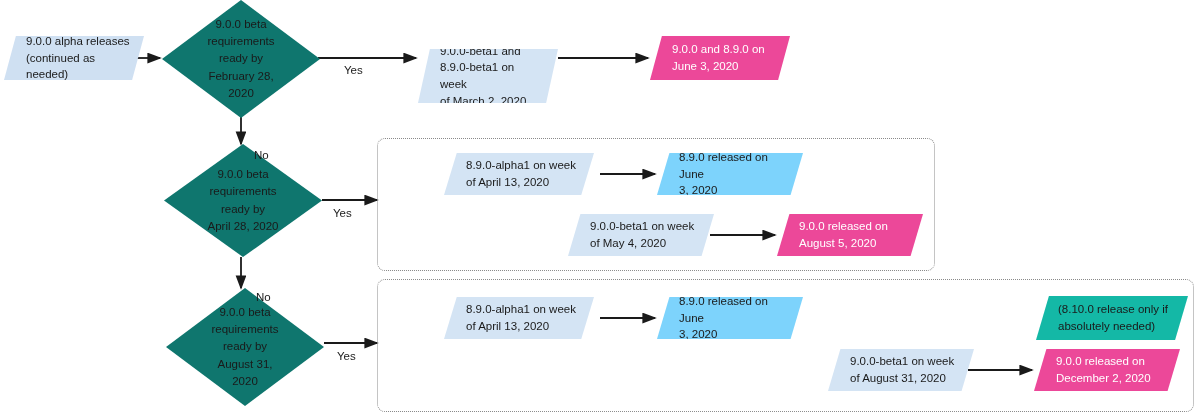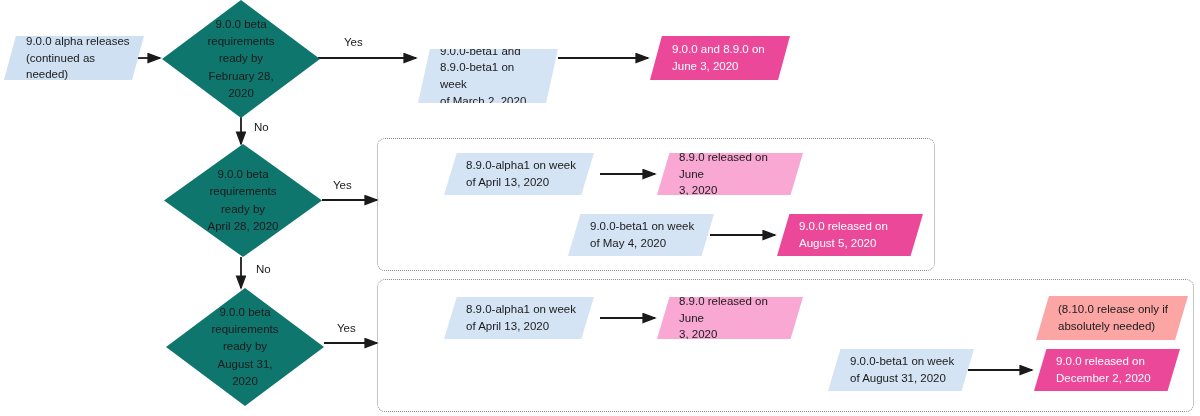--- a/index.html
+++ b/index.html
@@ -29,22 +29,22 @@
   }
   
   .para {
     padding-left: 22px;
     padding-right: 14px;
     clip-path: polygon(8.5% 0%, 100% 0%, 91.5% 100%, 0% 100%);
   }
   .para.lightblue { background: #d4e4f4; color: #1a1a1a; }
   .para.lightblue2 { background: #cfe0f2; color: #1a1a1a; }
   .para.darkblue  { background: #ec4899; color: #ffffff; }
-  .para.green     { background: #f9a8d4; color: #1a1a1a; }
-  .para.gray      { background: #fca5a5; color: #1a1a1a; }
+  .para.green     { background: #7dd3fc; color: #1a1a1a; }
+  .para.gray      { background: #14b8a6; color: #1a1a1a; }
 
   
   .diamond {
     position: absolute;
     background: #0f766e;
     clip-path: polygon(50% 0%, 100% 50%, 50% 100%, 0% 50%);
     display: flex;
     align-items: center;
     justify-content: center;
     text-align: center;
@@ -61,20 +61,21 @@
     border-radius: 8px;
     background: transparent;
   }
 
   
   .edge-label {
     position: absolute;
     font-size: 11.5px;
     color: #1a1a1a;
     white-space: nowrap;
+    margin-top: 28px;
   }
 
   svg.edges {
     position: absolute;
     left: 0;
     top: 0;
     width: 1200px;
     height: 416px;
     pointer-events: none;
   }

